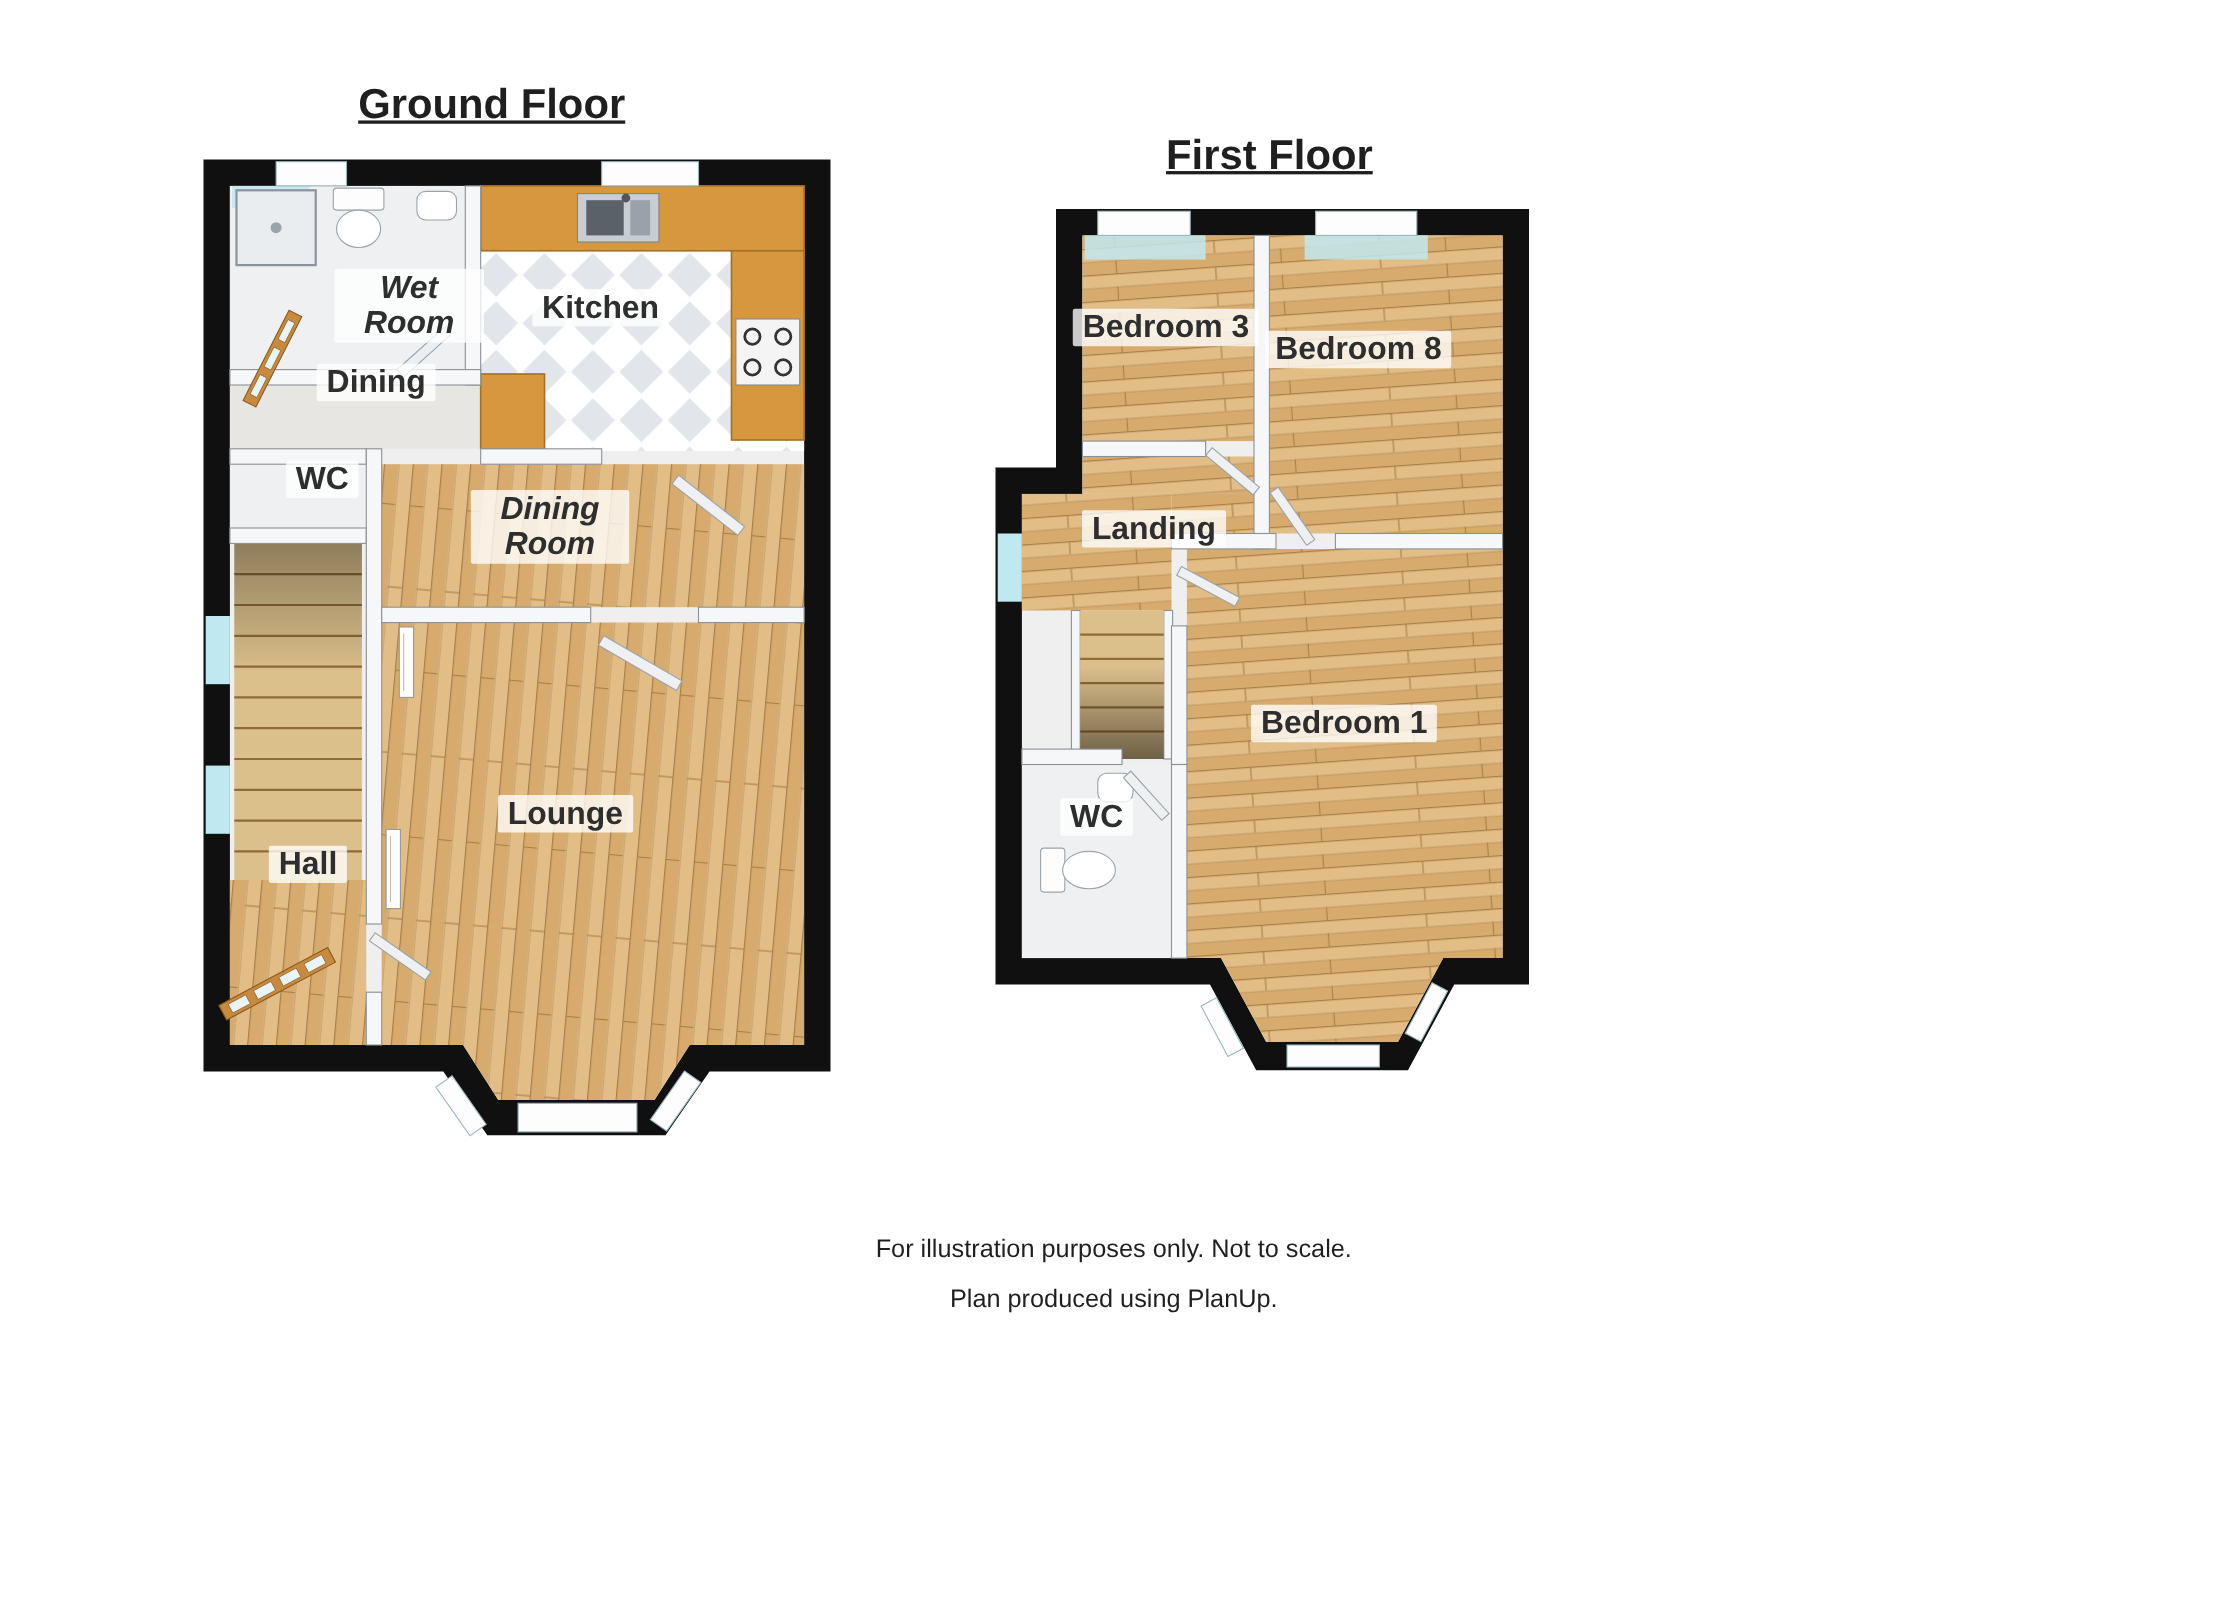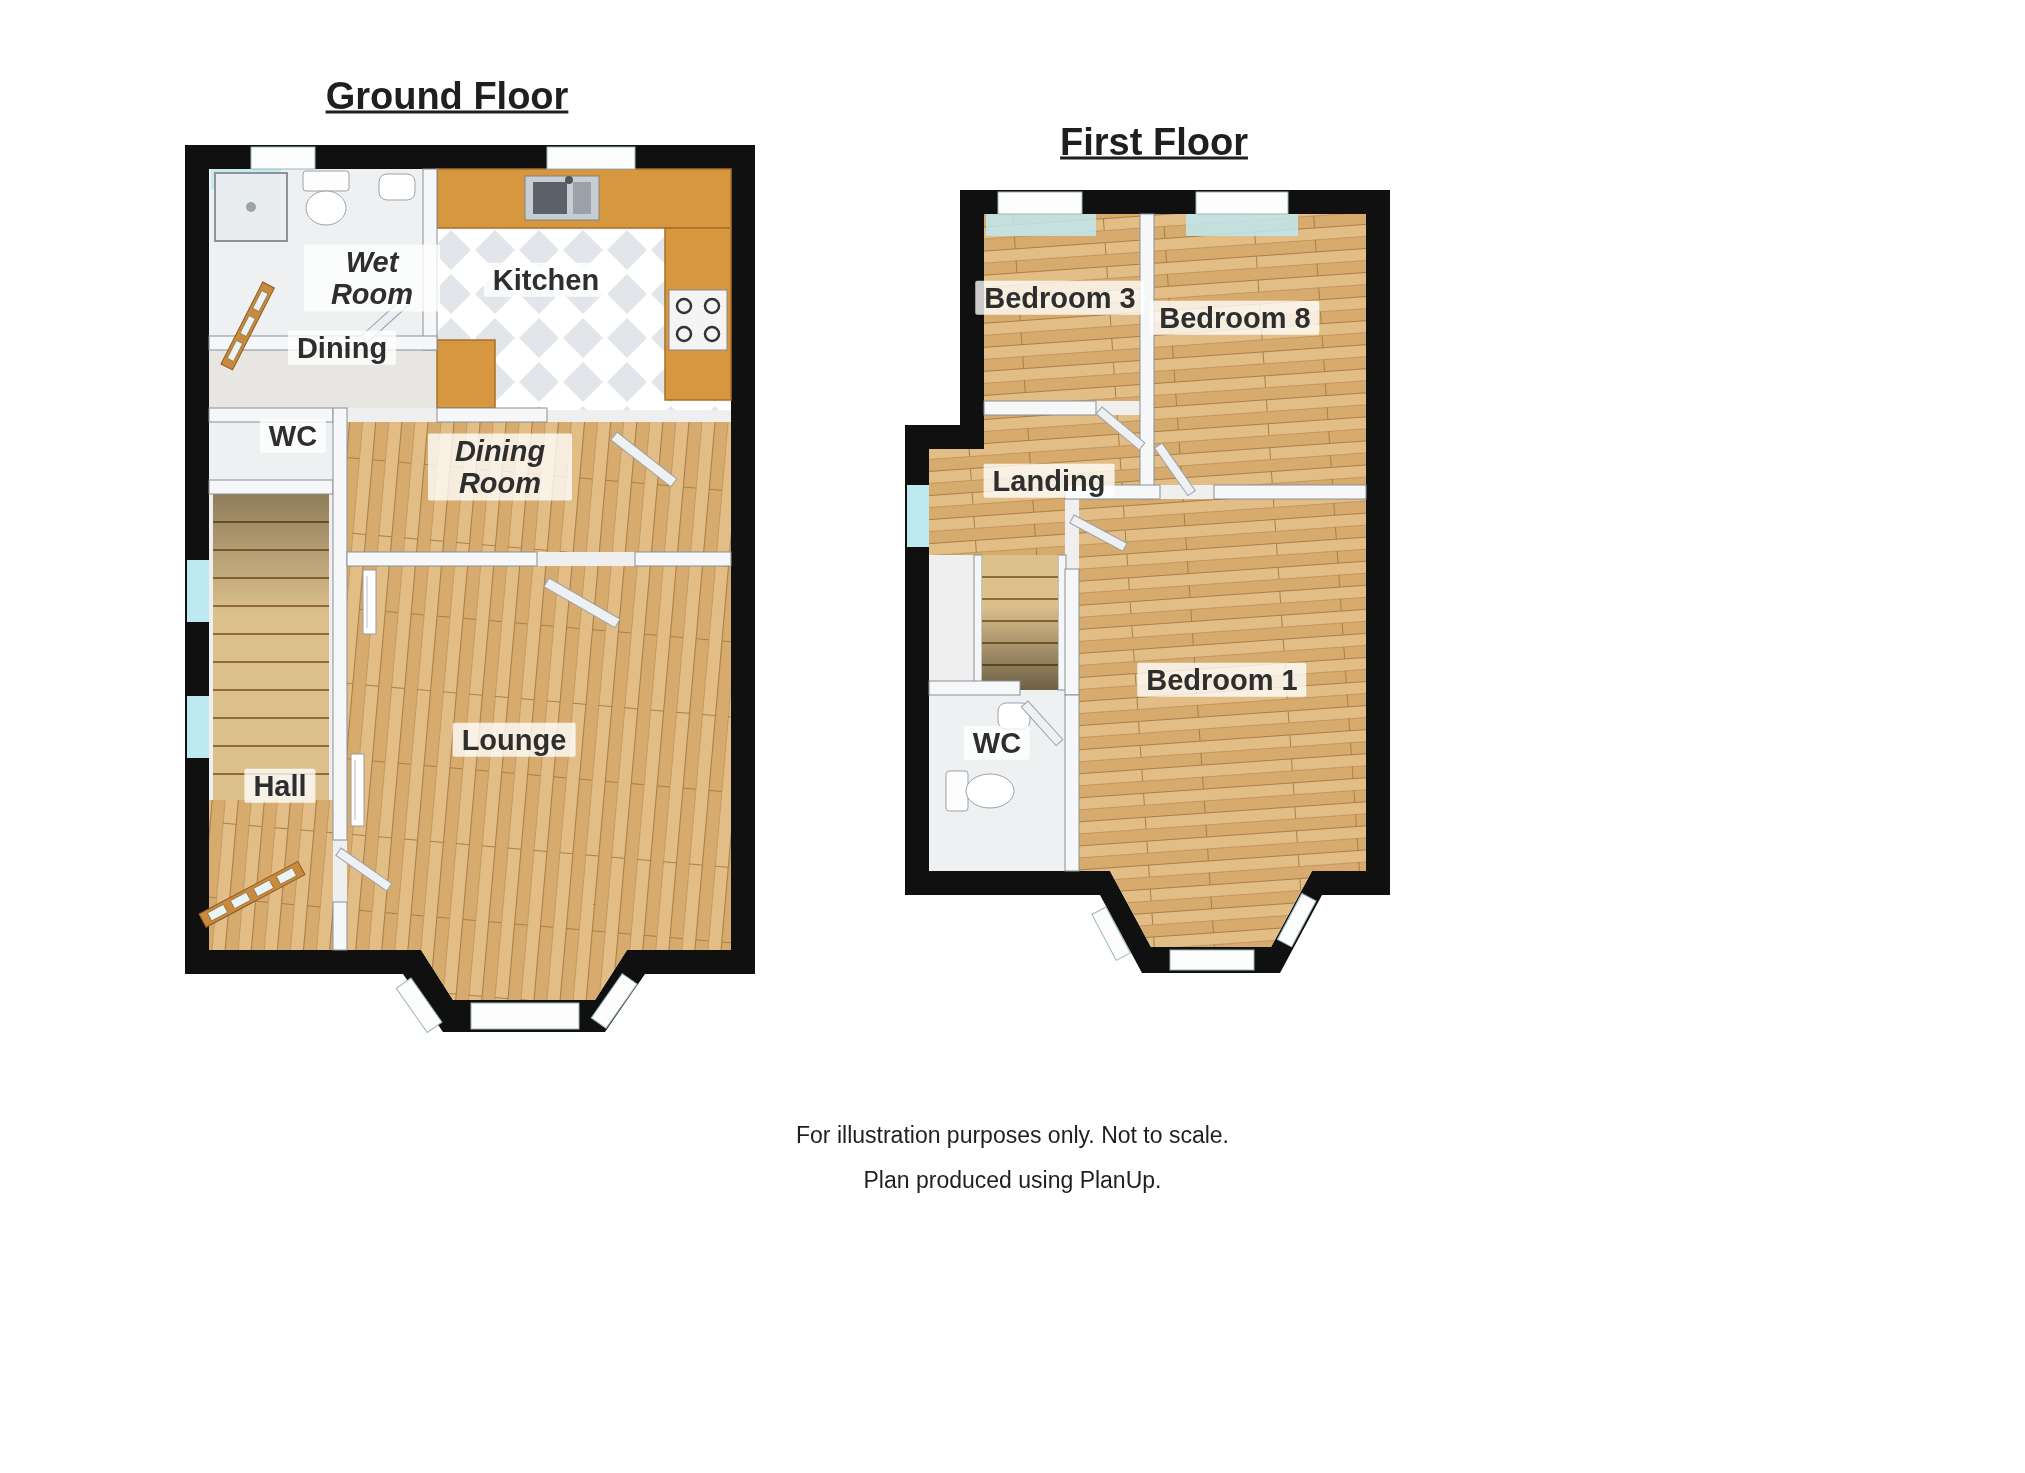--- a/index.html
+++ b/index.html
@@ -10,21 +10,21 @@
     font-size:38px;font-weight:bold;color:#1f1f1f;white-space:nowrap;text-decoration:underline;
   }
   .room-label{
     position:absolute;transform:translate(-50%,-50%);
     font-size:29px;font-weight:bold;color:#2e2e2e;
     background:rgba(255,255,255,0.78);padding:1px 9px;
     line-height:1.12;text-align:center;white-space:nowrap;border-radius:2px;
   }
   .room-label.wrap{white-space:normal;font-style:italic;}
   .room-label.w120{width:118px;}
-  .room-label.w140{width:126px;}
+  .room-label.w140{width:126px;margin-top:12px;}
   .footer-line{
     position:absolute;left:0;right:0;text-align:center;
     font-size:23px;color:#1f1f1f;margin-top:32px;
   }
   svg{position:absolute;}
 </style>
 </head>
 <body>
 
 <div>
@@ -264,18 +264,18 @@
   <div class="room-label" style="left:342px;top:348px">Dining</div>
   <div class="room-label" style="left:293px;top:436px">WC</div>
   <div class="room-label wrap w140" style="left:500px;top:467px">Dining Room</div>
   <div class="room-label" style="left:514px;top:740px">Lounge</div>
   <div class="room-label" style="left:280px;top:786px">Hall</div>
 
   <div class="room-label" style="left:1060px;top:298px">Bedroom 3</div>
   <div class="room-label" style="left:1235px;top:318px">Bedroom 8</div>
   <div class="room-label" style="left:1049px;top:481px">Landing</div>
   <div class="room-label" style="left:997px;top:743px">WC</div>
-  <div class="room-label" style="left:1222px;top:680px">Bedroom 1</div>
+  <div class="room-label" style="left:1222px;top:658px">Bedroom 1</div>
 
   <div class="footer-line" style="top:1090px">For illustration purposes only. Not to scale.</div>
   <div class="footer-line" style="top:1135px">Plan produced using PlanUp.</div>
 
 </div>
 
 </body></html>

